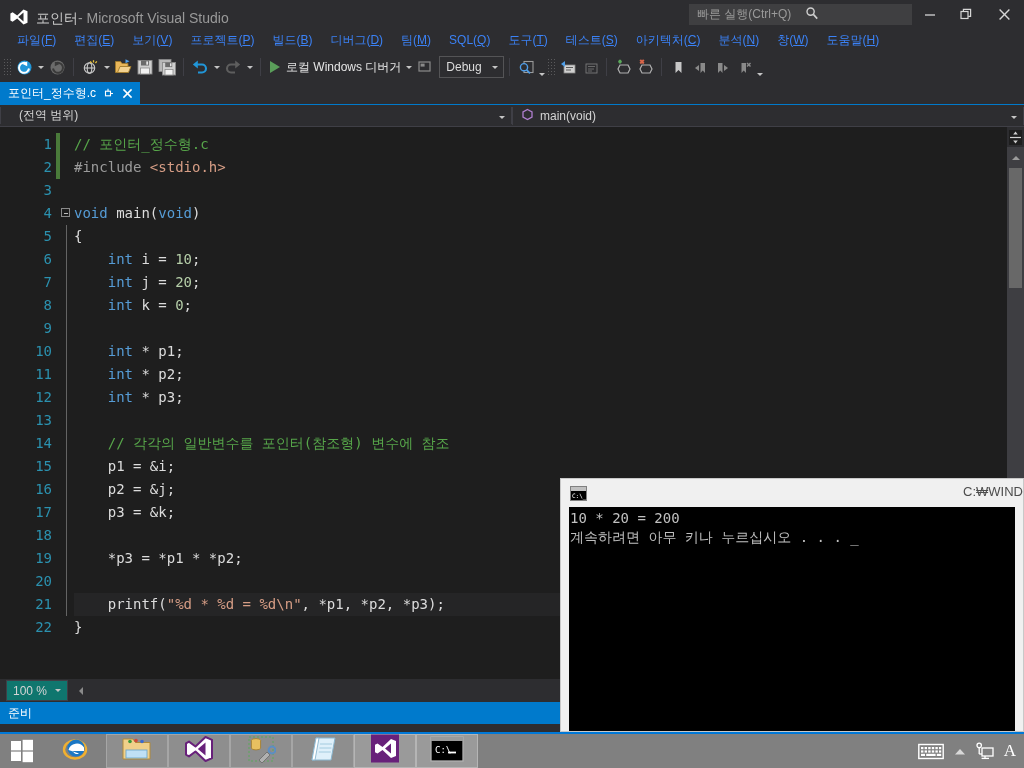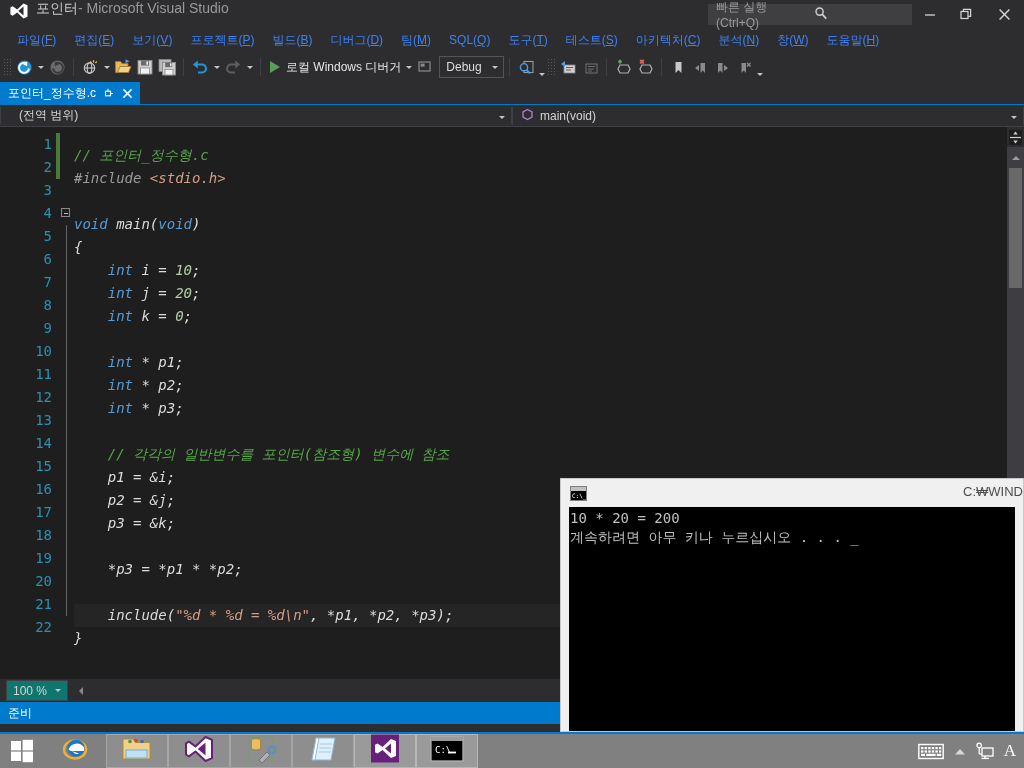--- a/index.html
+++ b/index.html
@@ -16,36 +16,36 @@
 
   
   .vs-window {
     position: absolute; left: 0; top: 0; width: 1024px; height: 732px;
     background: #2d2d30;
   }
 
   
   .titlebar {
     position: relative; height: 28px; background: #2d2d30;
-    display: flex; align-items: flex-start;
+    display: flex; align-items: flex-end;
   }
   .vs-logo {
     width: 22px; height: 22px; margin-left: 8px; margin-right: 6px;
     display: flex; align-items: center; justify-content: center;
   }
   .title-text {
     font-size: 14px; color: #9b9b9b; letter-spacing: 0px;
     display: flex; align-items: baseline;
   }
   .title-proj { color: #c8c8c8; }
   .title-rest { color: #999999; }
 
   .quick-launch {
     position: absolute; right: 112px; top: 4px;
-    width: 204px; height: 21px; background: #3f3f41;
+    width: 223px; height: 21px; background: #3f3f41;
     border: 1px solid #3f3f41;
     display: flex; align-items: center;
   }
   .quick-launch span {
     font-size: 12px; color: #9a9a9a; padding-left: 7px; flex: 1;
   }
   .ql-search { margin-right: 6px; }
 
   .win-btns { position: absolute; right: 0; top: 0; height: 28px; display: flex; }
   .win-btn {
@@ -163,22 +163,22 @@
     border: 1px solid #8a8a8a; background: #1e1e1e;
   }
   .collapse-box::after {
     content: ""; position: absolute; left: 1.5px; top: 3.5px;
     width: 4px; height: 1px; background: #c0c0c0;
   }
   .vline {
     position: absolute; left: 5.5px; top: 0; width: 1px; height: 23px; background: #646464;
   }
   .code {
-    flex: 1; padding-top: 17px; font-family: "DejaVu Sans Mono", monospace;
-    font-size: 14px; position: relative; font-style: italic;
+    flex: 1; padding-top: 6px; font-family: "DejaVu Sans Mono", monospace;
+    font-size: 14px; position: relative;
   }
   .code .cl {
     height: 23px; line-height: 23px; white-space: pre; color: #dcdcdc;
   }
   .cl.current { background: #252526; }
   .c-comment { color: #57a64a; }
   .c-pre { color: #9b9b9b; }
   .c-inc { color: #d69d85; }
   .c-kw { color: #569cd6; }
   .c-num { color: #b5cea8; }
@@ -700,21 +700,21 @@
           <div class="cl"><span class="c-plain">    </span><span class="c-kw">int</span><span class="c-plain"> * p2;</span></div>
           <div class="cl"><span class="c-plain">    </span><span class="c-kw">int</span><span class="c-plain"> * p3;</span></div>
           <div class="cl">&nbsp;</div>
           <div class="cl"><span class="c-plain">    </span><span class="c-comment">// 각각의 일반변수를 포인터(참조형) 변수에 참조</span></div>
           <div class="cl"><span class="c-plain">    p1 = &amp;i;</span></div>
           <div class="cl"><span class="c-plain">    p2 = &amp;j;</span></div>
           <div class="cl"><span class="c-plain">    p3 = &amp;k;</span></div>
           <div class="cl">&nbsp;</div>
           <div class="cl"><span class="c-plain">    *p3 = *p1 * *p2;</span></div>
           <div class="cl">&nbsp;</div>
-          <div class="cl current"><span class="c-plain">    include(</span><span class="c-str">"%d * %d = %d\n"</span><span class="c-plain">, *p1, *p2, *p3);</span></div>
+          <div class="cl current"><span class="c-plain">    printf(</span><span class="c-str">"%d * %d = %d\n"</span><span class="c-plain">, *p1, *p2, *p3);</span></div>
           <div class="cl"><span class="c-plain">}</span></div>
         </div>
     </div>
 
     <div class="ed-scroll"></div>
     <div class="split-ctl">
       <svg width="13" height="15" viewBox="0 0 13 15">
         <rect x="0" y="0" width="13" height="15" fill="#1e1e1e"></rect>
         <line x1="1" y1="7.5" x2="12" y2="7.5" stroke="#d0d0d0" stroke-width="1.2"></line>
         <polygon points="6.5,1.5 4.2,4.6 8.8,4.6" fill="#d0d0d0"></polygon>

